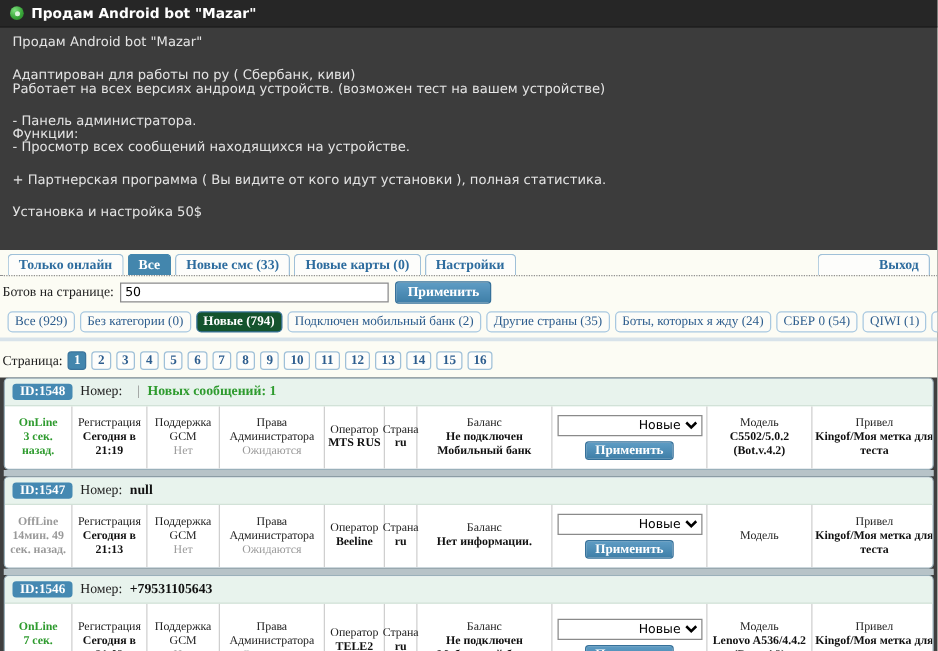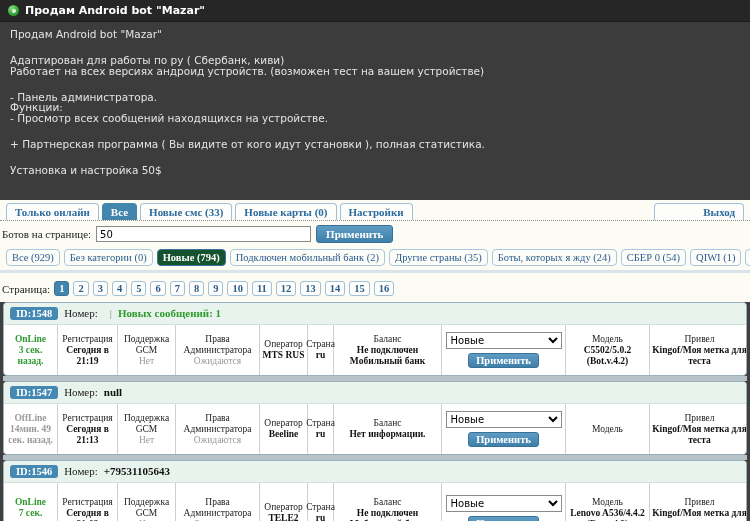--- a/index.html
+++ b/index.html
@@ -99,21 +99,21 @@
   .cell .v.dim { font-weight:normal; color:#9a9a9a; }
   .online  .st { color:#2e9b2e; font-weight:bold; }
   .offline .st { color:#9a9a9a; font-weight:bold; }
 
   .c-status{width:54px} .c-reg{width:60px} .c-gcm{width:58px} .c-admin{width:84px}
   .c-op{width:48px} .c-country{width:26px} .c-balance{width:108px} .c-cat{width:124px}
   .c-model{width:84px} .c-ref{width:100px}
 
   .cat-select {
     width:116px; height:17px; font-family:"DejaVu Sans", sans-serif; font-size:10px;
-    border:1px solid #8a8a8a; background:#ffffff; margin-bottom:4px;
+    border:1px solid #8a8a8a; background:#ffffff; margin-bottom:4px;text-align:right;
   }
   .cell .btn-blue { padding:1px 7px; font-size:10.5px; }
 
   .divider { height:5px; background:#b7c3c8; }
 </style>
 </head>
 <body>
 
 <div class="titlebar">
   <span class="status-dot"></span>

